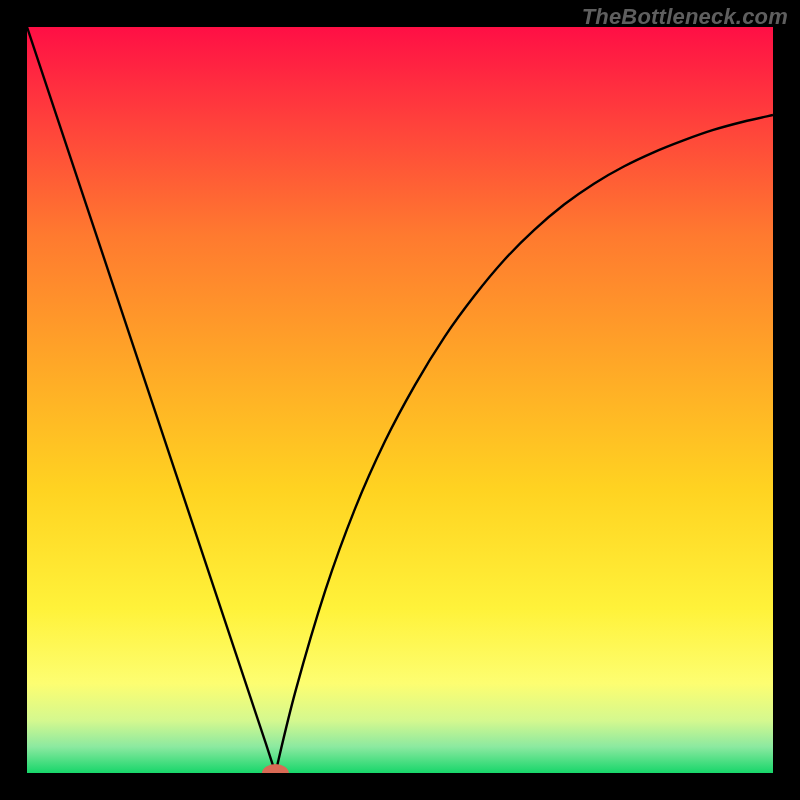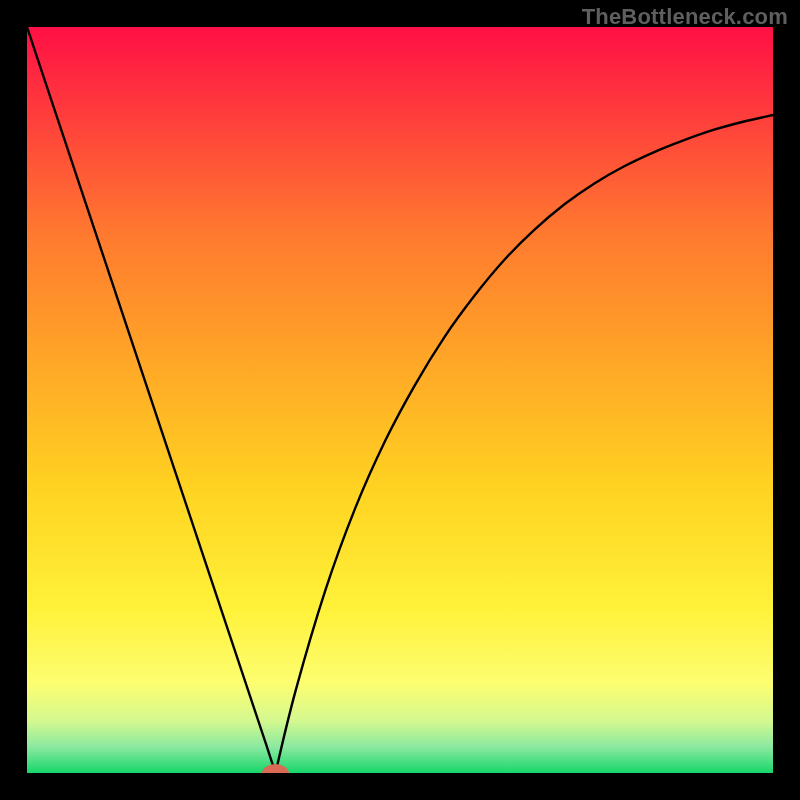--- a/index.html
+++ b/index.html
@@ -9,20 +9,21 @@
     height: 800px;
     background: #000;
     font-family: Arial, Helvetica, sans-serif;
     overflow: hidden;
   }
   .frame {
     position: relative;
     width: 800px;
     height: 800px;
     background: #000;
+    font-style: italic;
   }
   .watermark {
     position: absolute;
     top: 4px;
     right: 12px;
     color: #5f5f5f;
     font-size: 22px;
     font-weight: 600;
     letter-spacing: 0.2px;
     z-index: 10;

